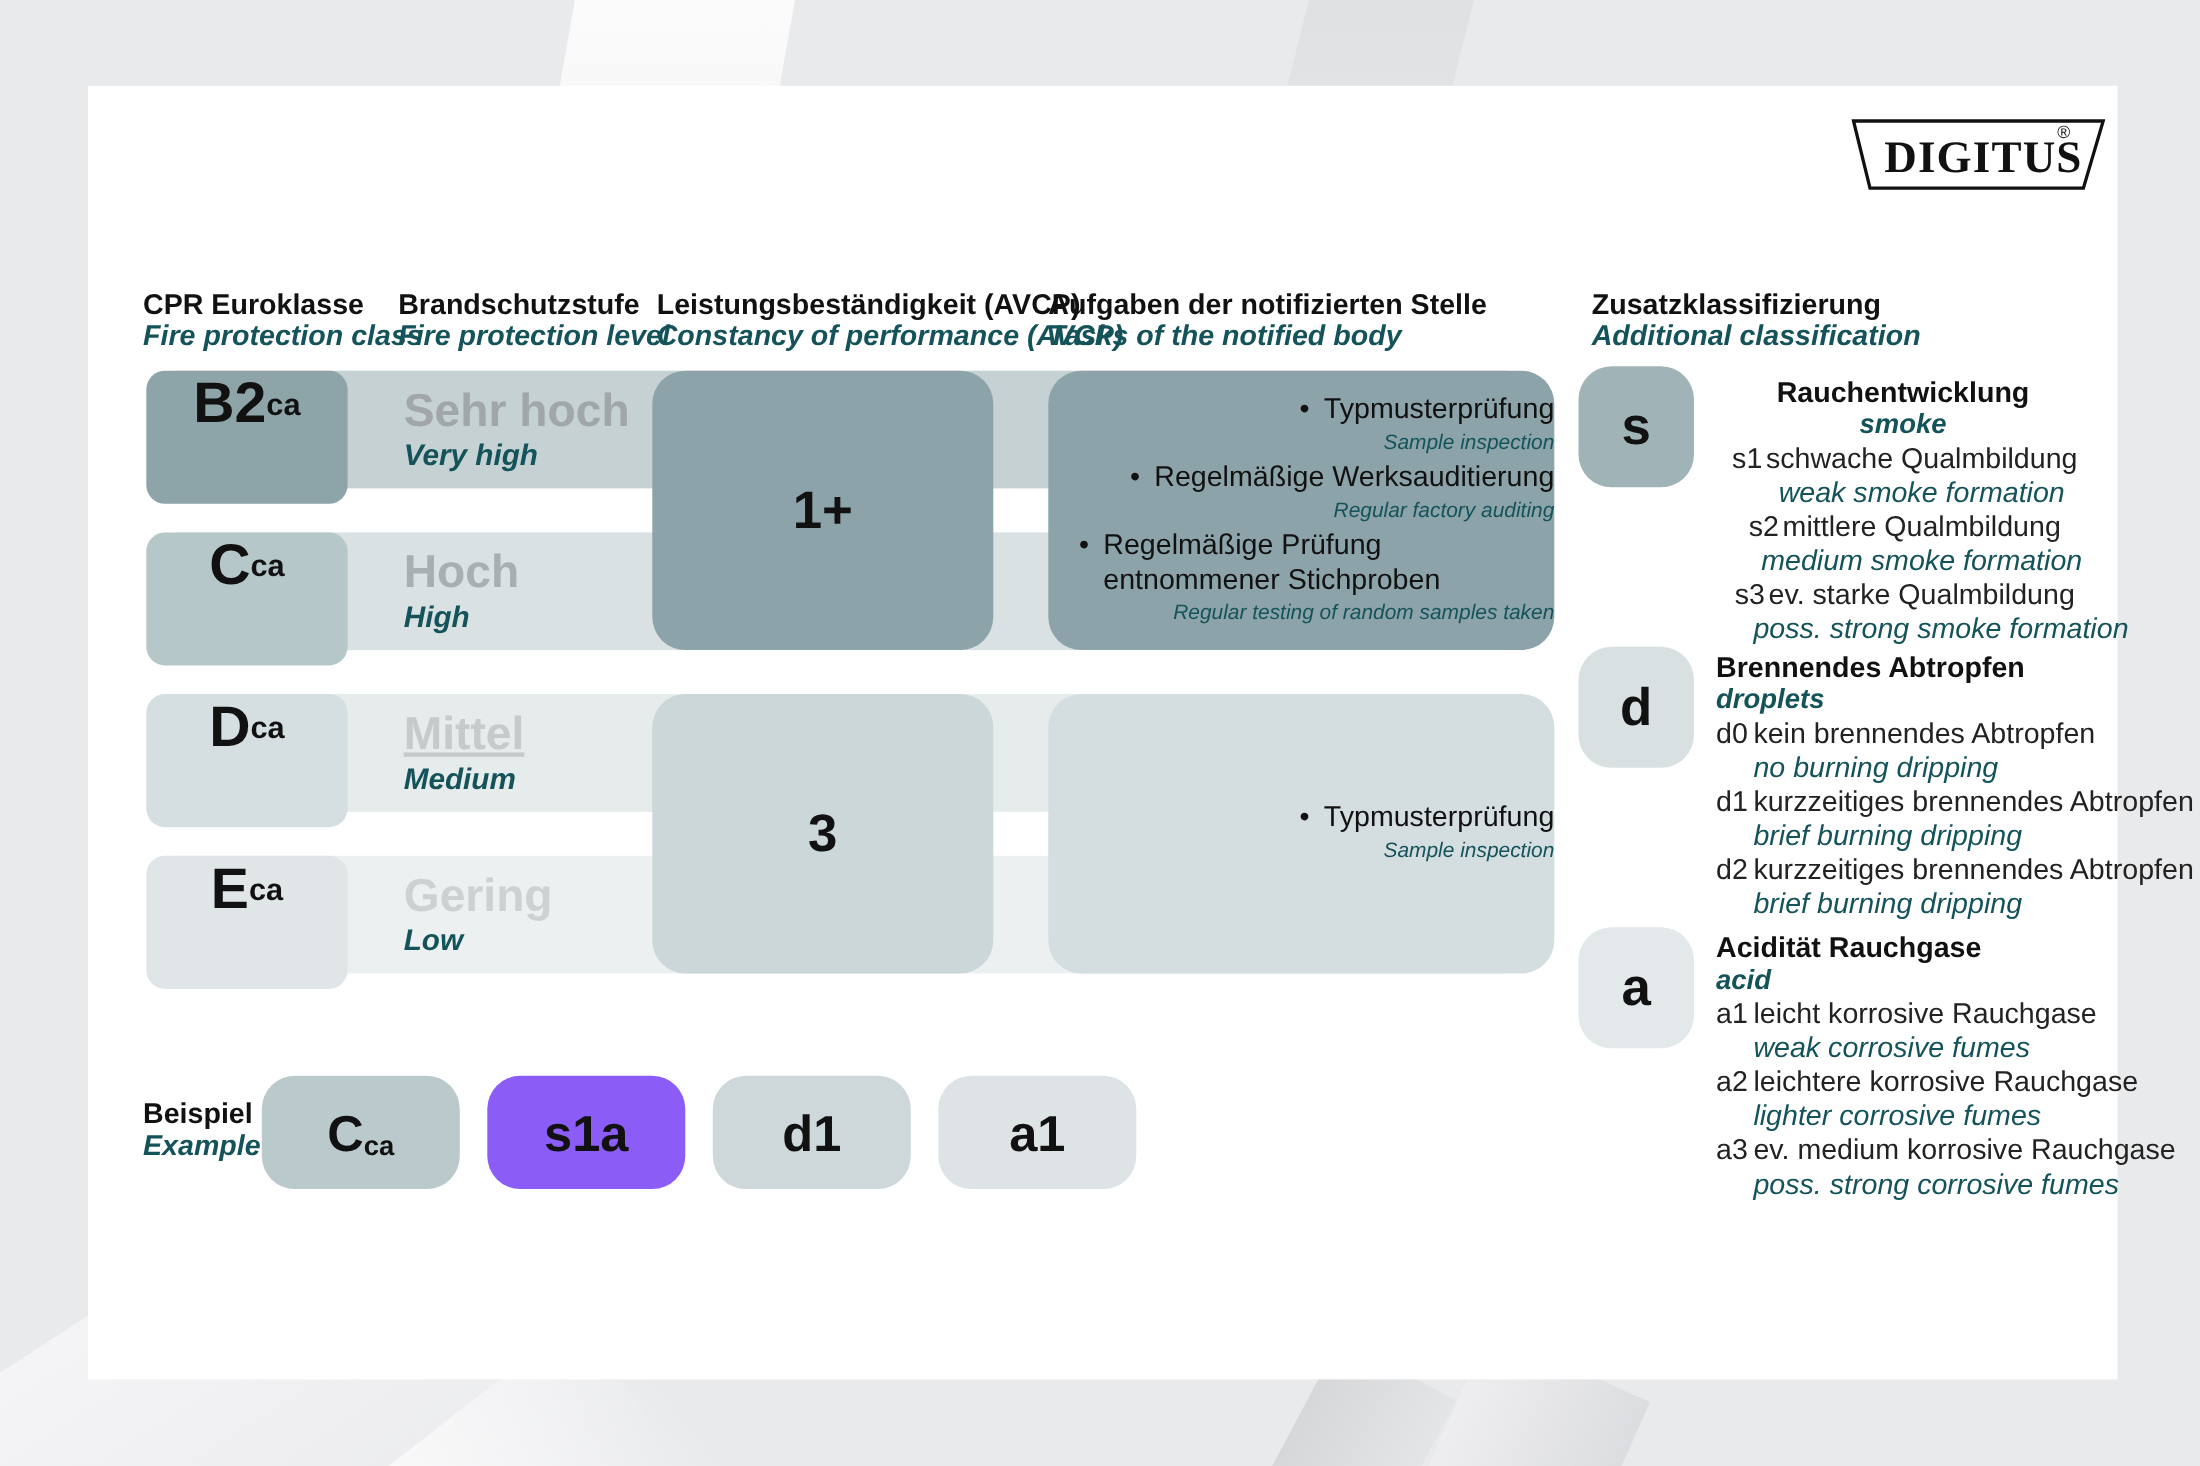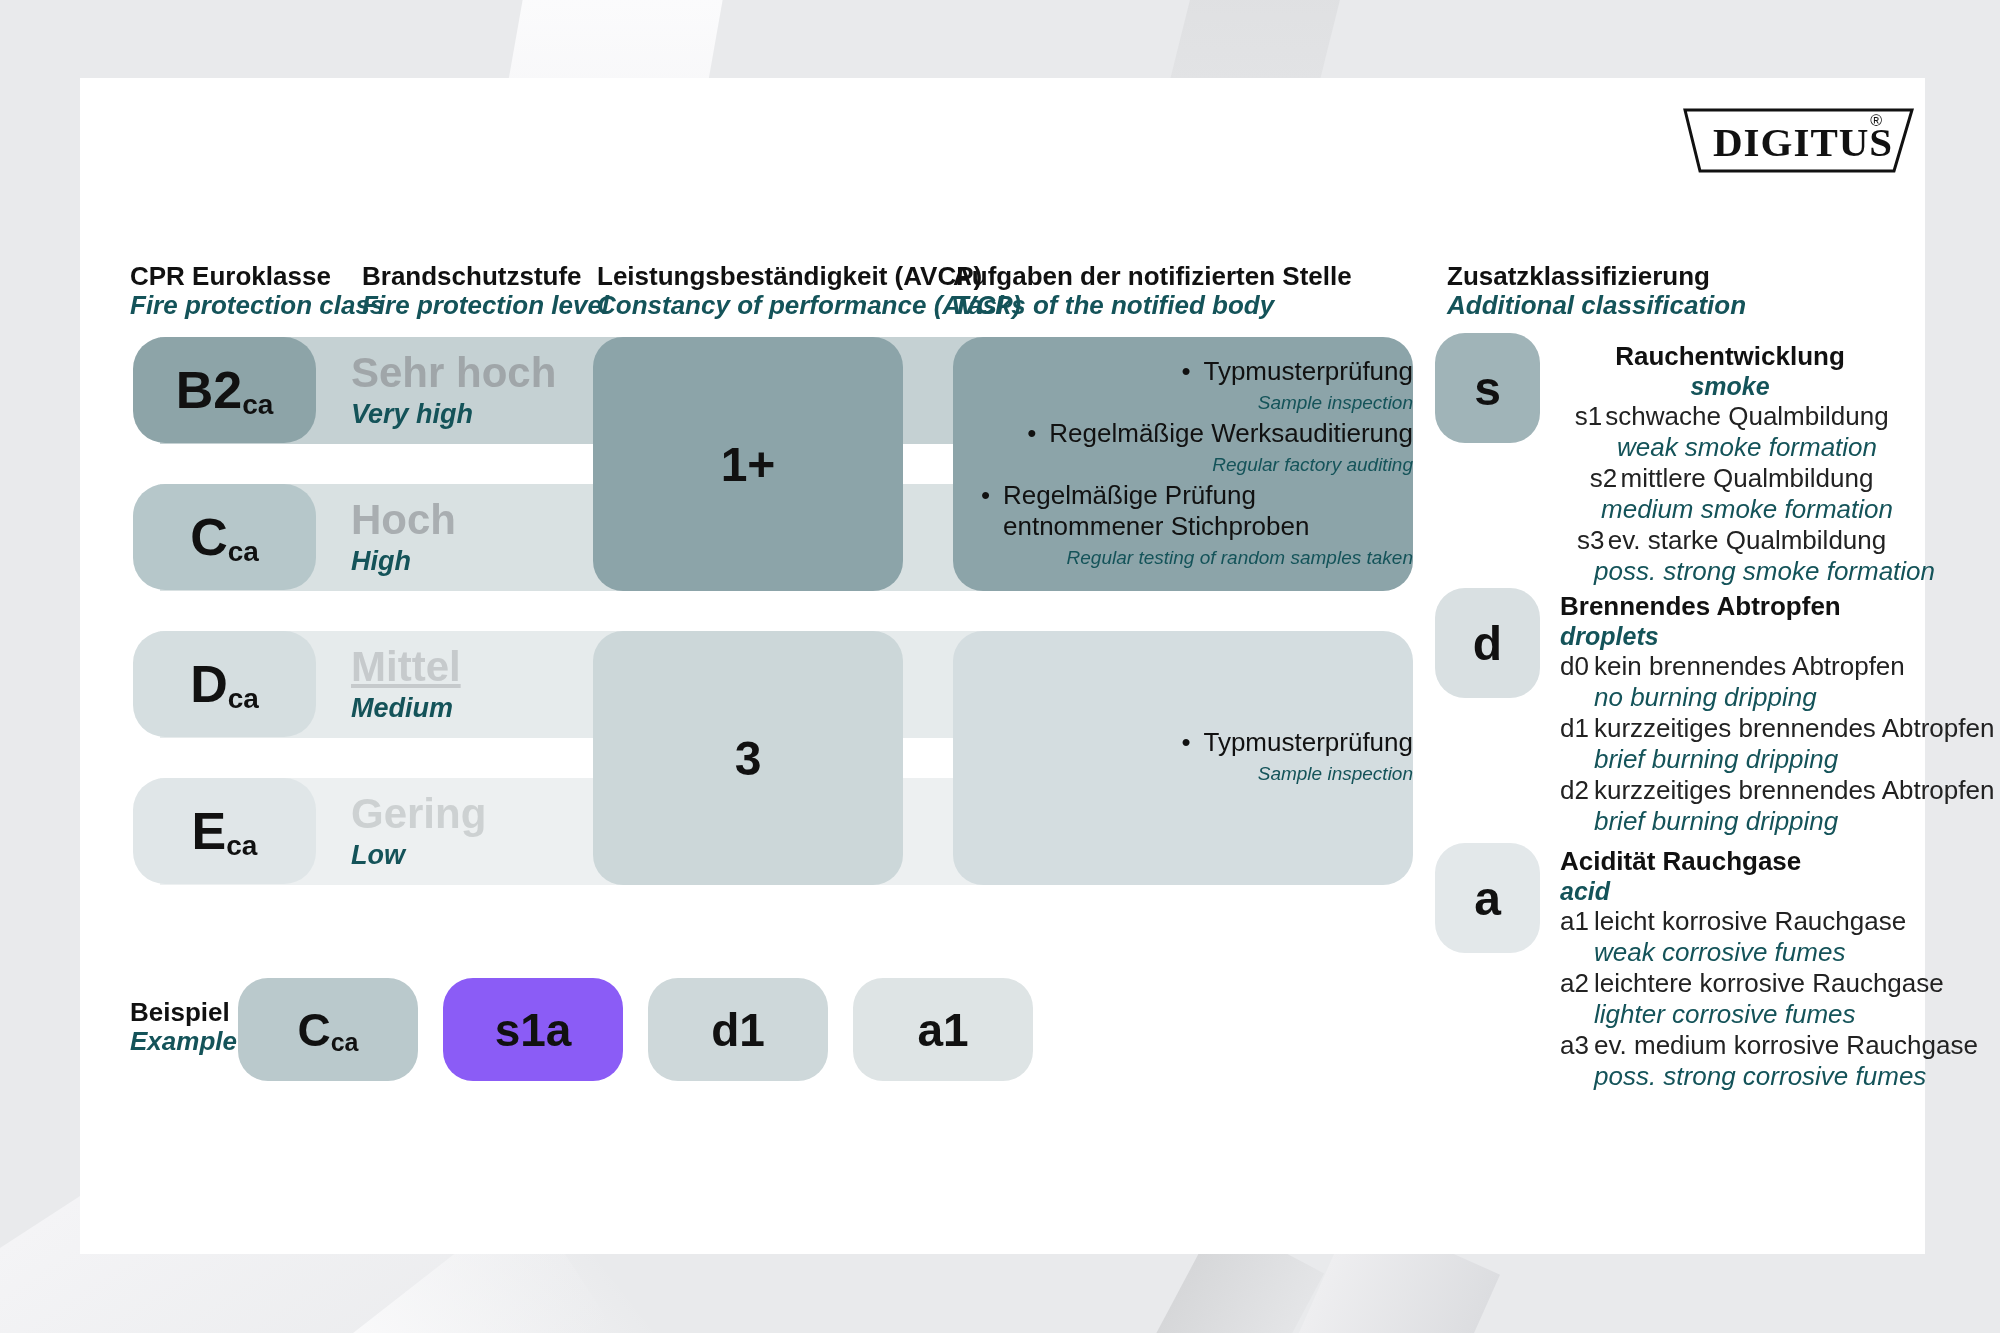--- a/index.html
+++ b/index.html
@@ -40,31 +40,31 @@
   .ch-en{font-size:26px;font-weight:bold;font-style:italic;line-height:29px;color:#145359;}
 
   
   .band{position:absolute;left:80px;width:1210px;height:107px;}
   .band-0{top:259px;background:#c5d1d3;}
   .band-1{top:406px;background:#d9e1e2;}
   .band-2{top:553px;background:#e6ebec;}
   .band-3{top:700px;background:#edf0f1;}
 
   
-  .class-badge{position:absolute;left:53px;width:183px;height:106px;border-radius:32px;
-               display:flex;align-items:center;justify-content:center;}
+  .class-badge{position:absolute;left:53px;width:183px;height:121px;border-radius:17px;
+               display:flex;justify-content:center;}
   .cb-0{top:259px;background:#8da4a8;}
   .cb-1{top:406px;background:#b6c7ca;}
   .cb-2{top:553px;background:#d5dee0;}
   .cb-3{top:700px;background:#e0e6e8;}
   .cb-main{font-size:52px;font-weight:bold;color:#111;}
   .cb-sub{font-size:28px;font-weight:bold;color:#111;position:relative;top:15px;}
 
   
-  .level{position:absolute;left:271px;width:260px;height:115px;}
+  .level{position:absolute;left:287px;width:260px;height:115px;}
   .l-0{top:259px;} .l-1{top:406px;} .l-2{top:553px;} .l-3{top:700px;}
   .level-de{font-size:42px;font-weight:bold;line-height:44px;margin-top:14px;}
   .g-0{color:#a0a6a9;} .g-1{color:#a9aeb1;} .g-2{color:#c6cacc;text-decoration:underline;} .g-3{color:#cdd1d2;}
   .level-en{font-size:27px;font-weight:bold;font-style:italic;color:#145359;margin-top:4px;}
 
   
   .avcp{position:absolute;left:513px;width:310px;height:254px;border-radius:30px;
         display:flex;align-items:center;justify-content:center;
         font-size:48px;font-weight:bold;color:#111;}
   .avcp-0{top:259px;background:#8ca4a9;}

